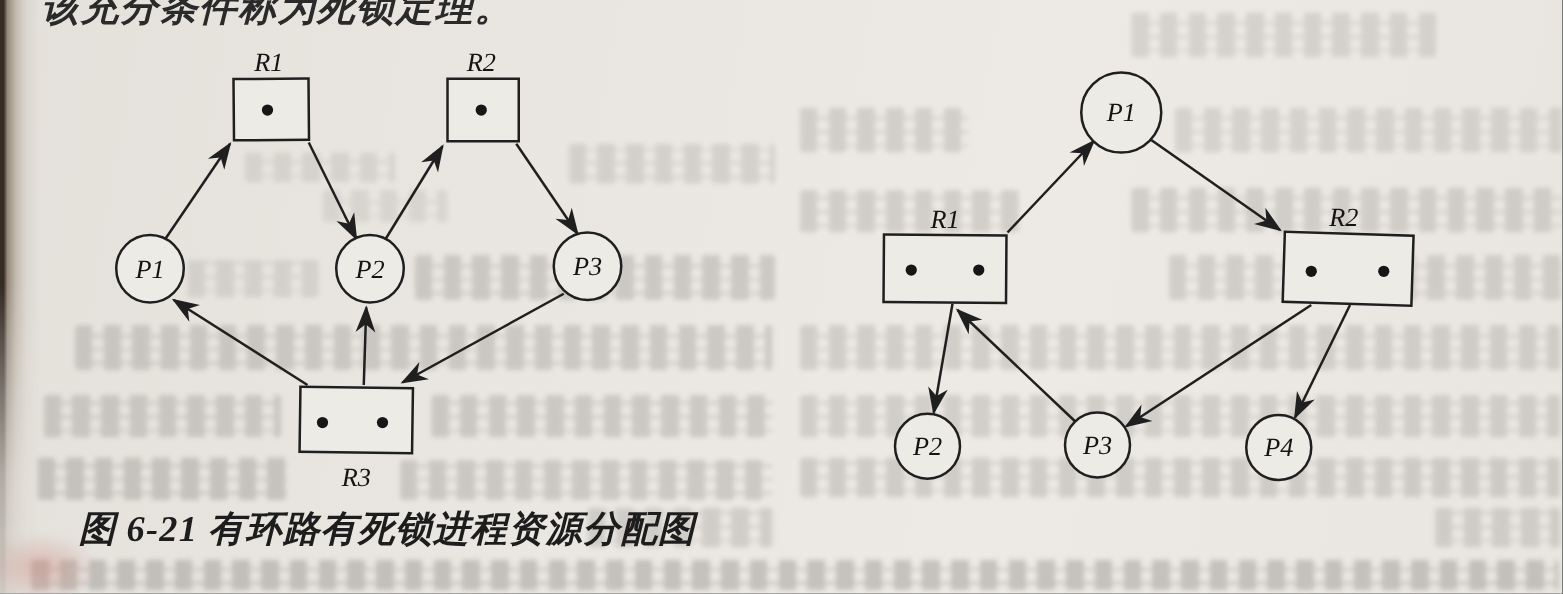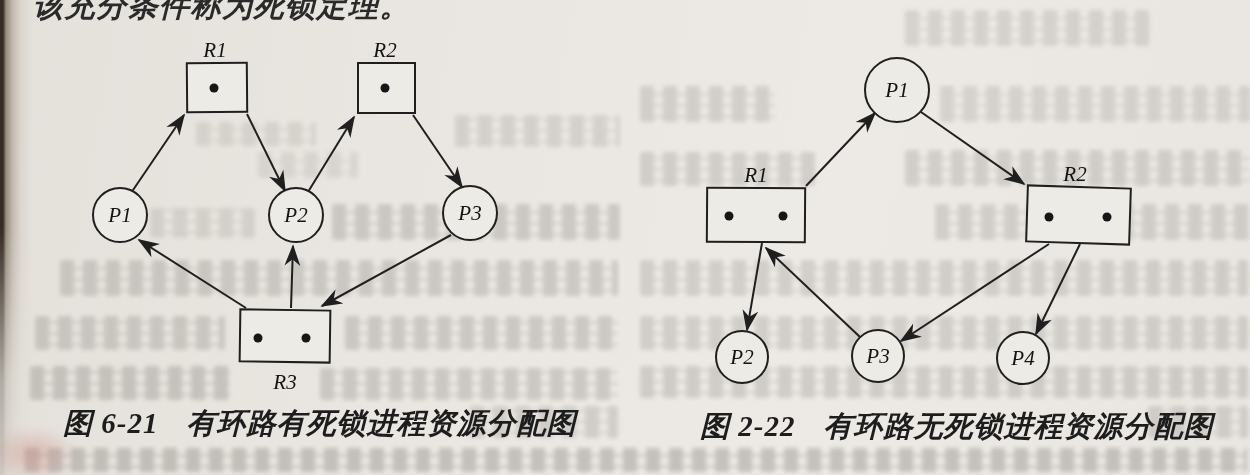--- a/index.html
+++ b/index.html
@@ -33,21 +33,21 @@
   }
   svg.diagram{position:absolute; left:0; top:0;}
   .shape{fill:#edebe6; stroke:#1f1f1f; stroke-width:2;}
   .dot{fill:#161616;}
   .edge{stroke:#1f1f1f; stroke-width:2;}
   .nlabel{font-family:"Liberation Serif","DejaVu Serif",serif; font-size:21px; fill:#141414;}
   .caption{
     position:absolute; font-size:29px; font-weight:600; color:#1d1d1d;
     letter-spacing:1px; white-space:nowrap;
   }
-  .caption .cap-text{margin-left:28px;}
+  .caption .cap-text{margin-left:8px;}
   .cap-1{left:63px; top:404px;}
   .cap-2{left:700px; top:407px;}
 </style>
 </head>
 <body>
 
 <div class="page">
   <div id="bleed-layer">
       <div class="bleed" style="left: 905px; top: 10px; width: 245px; height: 36px; opacity: 0.22;"></div>
       <div class="bleed" style="left: 640px; top: 86px; width: 135px; height: 36px; opacity: 0.25;"></div>
@@ -154,16 +154,13 @@
         <g>
           <circle cx="1023" cy="358" r="26" class="shape"></circle>
           <text x="1023" y="365" class="nlabel" text-anchor="middle">P4</text>
         </g>
       </g>
     </svg>
 
   <div class="caption cap-1">
     <span class="cap-label">图 6-21</span><span class="cap-text">有环路有死锁进程资源分配图</span>
   </div>
-  <div class="caption cap-2">
-    <span class="cap-label">图 2-22</span><span class="cap-text">有环路无死锁进程资源分配图</span>
-  </div>
 </div>
 
 </body></html>

